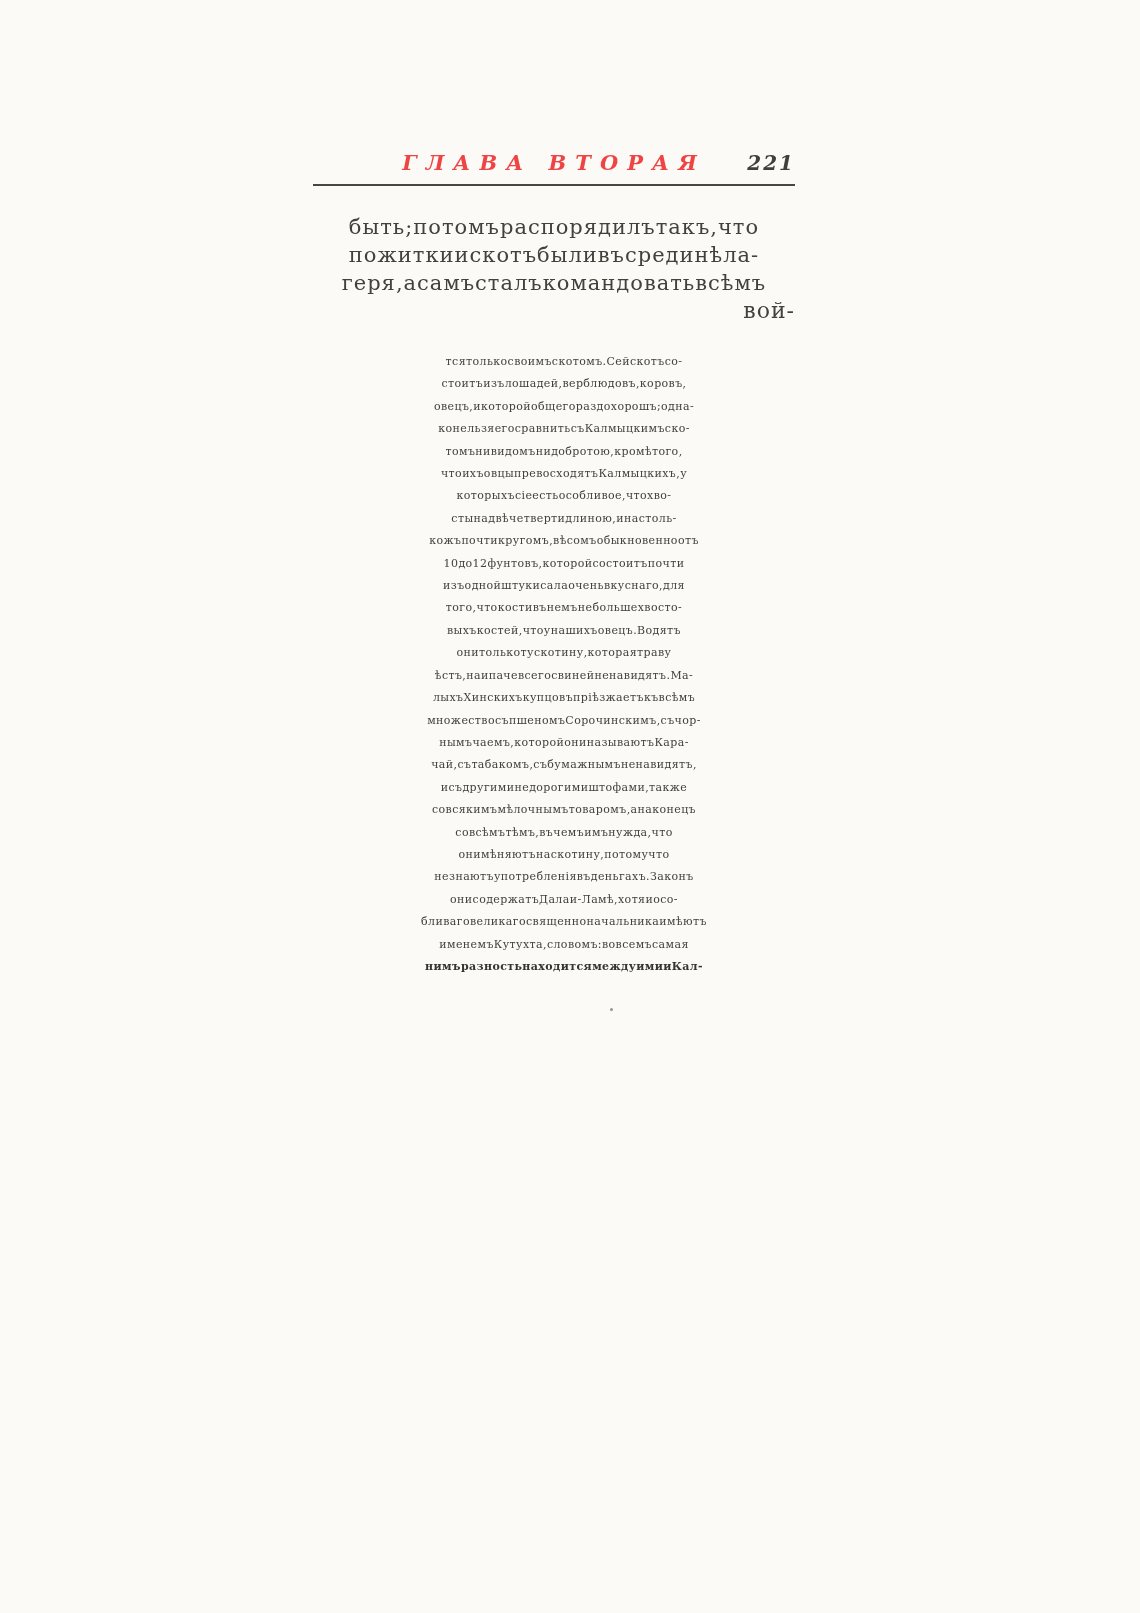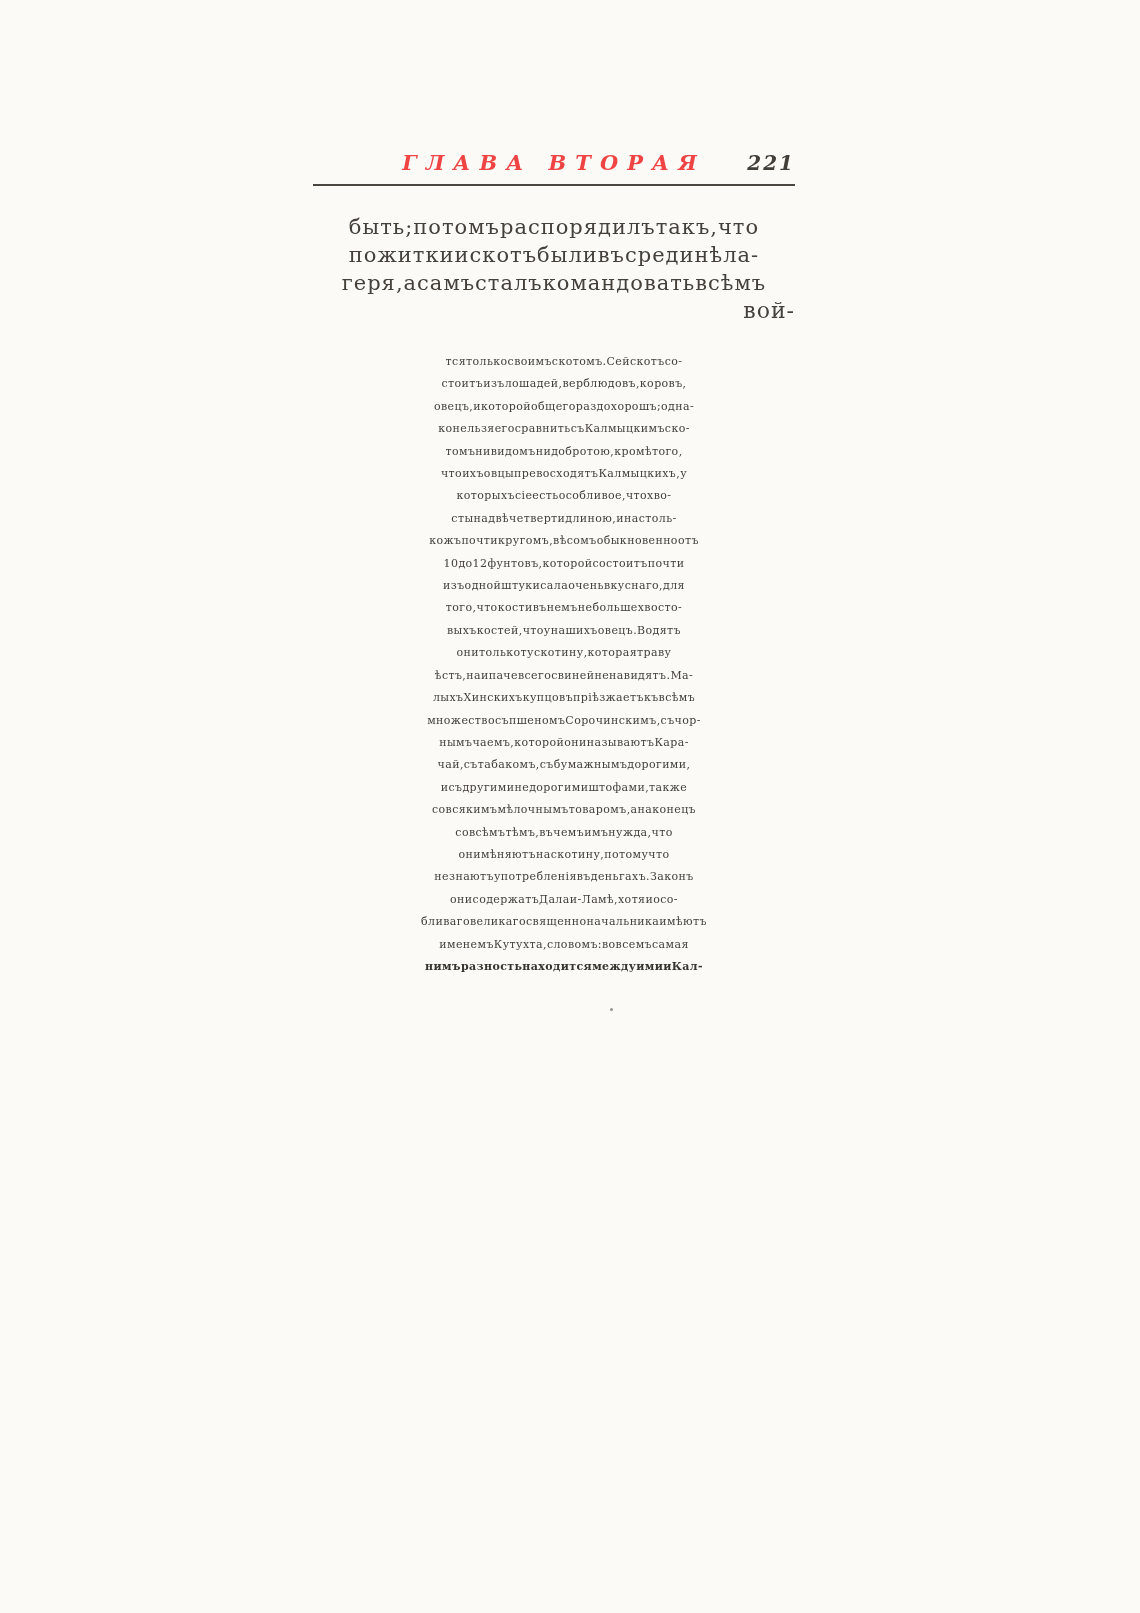--- a/index.html
+++ b/index.html
@@ -319,21 +319,21 @@
           <span>-</span>
         </div>
         <div class="tline">
           <span>чай</span>
           <span>,</span>
           <span>съ</span>
           <span>табакомъ</span>
           <span>,</span>
           <span>съ</span>
           <span>бумажнымъ</span>
-          <span>дорогими,</span>
+          <span>ненавидятъ,</span>
         </div>
         <div class="tline">
           <span>и</span>
           <span>съ</span>
           <span>другими</span>
           <span>не</span>
           <span>дорогими</span>
           <span>штофами</span>
           <span>,</span>
           <span>также</span>

